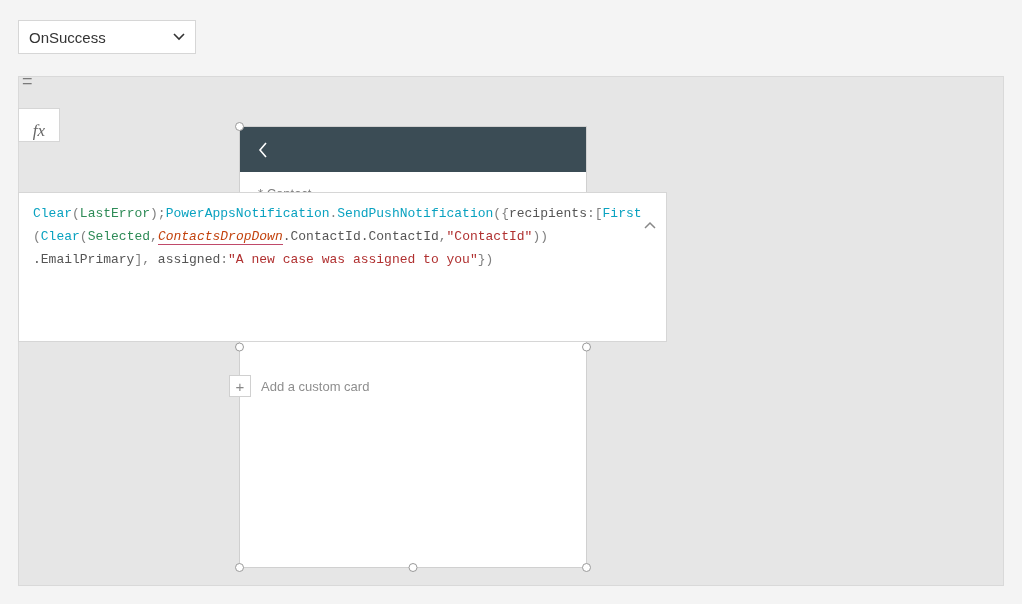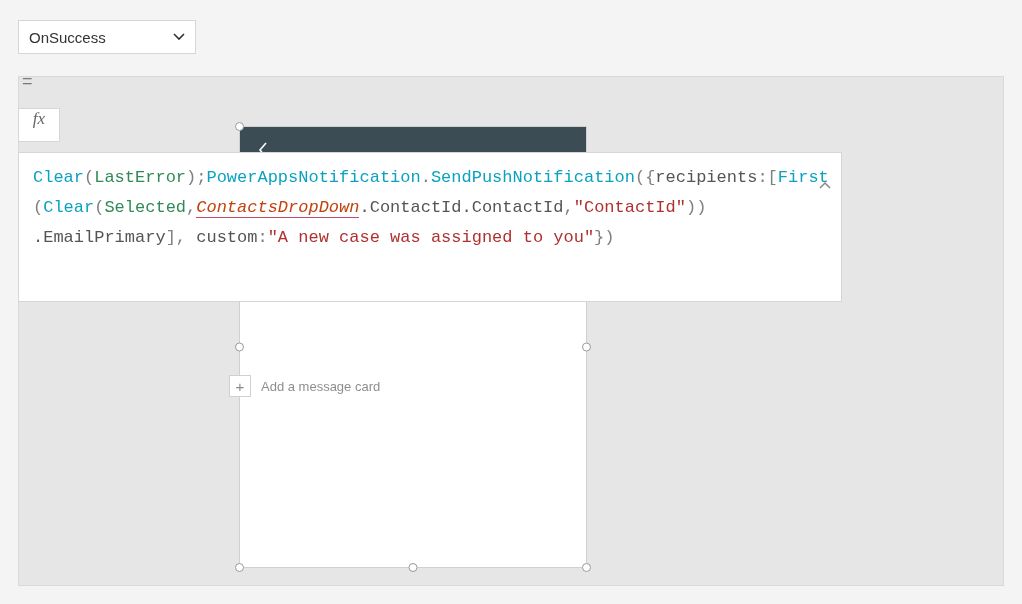--- a/index.html
+++ b/index.html
@@ -43,39 +43,40 @@
       display: flex;
       align-items: center;
       padding: 0 4px;
     }
     .fx-btn {
       background: #fff;
       border: 1px solid #d6d6d6;
       width: 42px;
       height: 34px;
       display: flex;
-      align-items: flex-start;
+      align-items: flex-end;
       justify-content: center;
       font-style: italic;
       font-family: "Times New Roman", serif;
       font-size: 17px;
       color: #666;
     }
     .formula-box {
       background: #fff;
       border: 1px solid #d6d6d6;
       flex: 1;
       min-height: 150px;
-      padding: 10px 12px 10px 14px;
+      padding: 10px 24px 10px 14px;
       font-family: Consolas, "Courier New", monospace;
-      font-size: 17px;
+      font-size: 13px;
       line-height: 1.75;
       color: #333;
       position: relative;
       white-space: normal;
+      margin-top: 40px;
     }
     .formula-box .collapse-caret {
       position: absolute;
       right: 10px;
       top: 24px;
       font-size: 12px;
       color: #888;
     }
     .tok-fn { color: #0aa2c0; }
     .tok-var { color: #2e8b57; }
@@ -185,21 +186,21 @@
         </svg>
     </span>
   </div>
   <div class="equals">=</div>
   <div class="fx-btn">
     <span>fx</span>
   </div>
   <div class="formula-box">
     <span class="tok-fn">Clear</span><span class="tok-punc">(</span><span class="tok-var">LastError</span><span class="tok-punc">);</span><span class="tok-fn">PowerAppsNotification</span><span class="tok-punc">.</span><span class="tok-fn">SendPushNotification</span><span class="tok-punc">({</span><span class="tok-prop">recipients</span><span class="tok-punc">:[</span><span class="tok-fn">First</span><br>
     <span class="tok-punc">(</span><span class="tok-fn">Clear</span><span class="tok-punc">(</span><span class="tok-var">Selected</span><span class="tok-punc">,</span><span class="tok-hl">ContactsDropDown</span><span class="tok-prop">.ContactId.ContactId</span><span class="tok-punc">,</span><span class="tok-str">"ContactId"</span><span class="tok-punc">))</span><br>
-    <span class="tok-prop">.EmailPrimary</span><span class="tok-punc">], </span><span class="tok-prop">custom</span><span class="tok-punc">:</span><span class="tok-str">"A new case was assigned to you"</span><span class="tok-punc">})</span>
+    <span class="tok-prop">.EmailPrimary</span><span class="tok-punc">], </span><span class="tok-prop">assigned</span><span class="tok-punc">:</span><span class="tok-str">"A new case was assigned to you"</span><span class="tok-punc">})</span>
     <span class="collapse-caret">
       <svg width="12" height="9" viewBox="0 0 12 9">
           <path d="M1 7 L6 2 L11 7" stroke="#888" stroke-width="1.5" fill="none"></path>
         </svg>
     </span>
   </div>
 </div>
 
 <div class="canvas-area">
   <div class="form-container">
@@ -214,21 +215,21 @@
     <div class="dropdown-field">
       <span class="dropdown-blur">Hoobah</span>
       <span class="dropdown-chev">
         <svg width="18" height="12" viewBox="0 0 18 12">
             <path d="M2 3 L9 10 L16 3" stroke="#3a6ea5" stroke-width="1.6" fill="none"></path>
           </svg>
       </span>
     </div>
     <div class="add-card-row">
       <div class="plus-box">+</div>
-      <span class="add-card-text">Add a message card</span>
+      <span class="add-card-text">Add a custom card</span>
     </div>
     <div class="sel-handle h-tl"></div>
     <div class="sel-handle h-bl"></div>
     <div class="sel-handle h-br"></div>
     <div class="sel-handle h-ml"></div>
     <div class="sel-handle h-mr"></div>
     <div class="sel-handle h-mb"></div>
   </div>
 </div>
 

